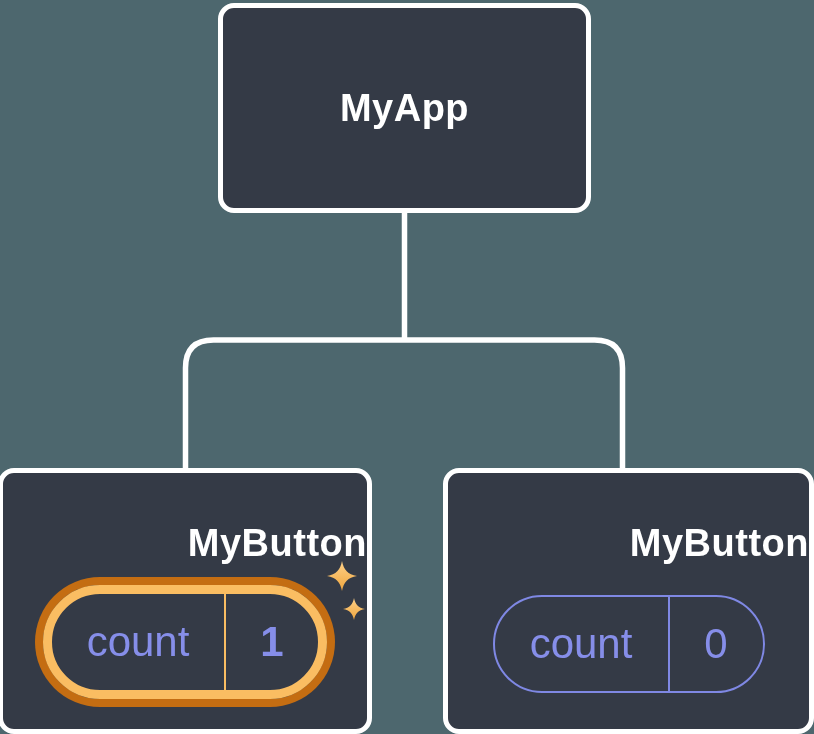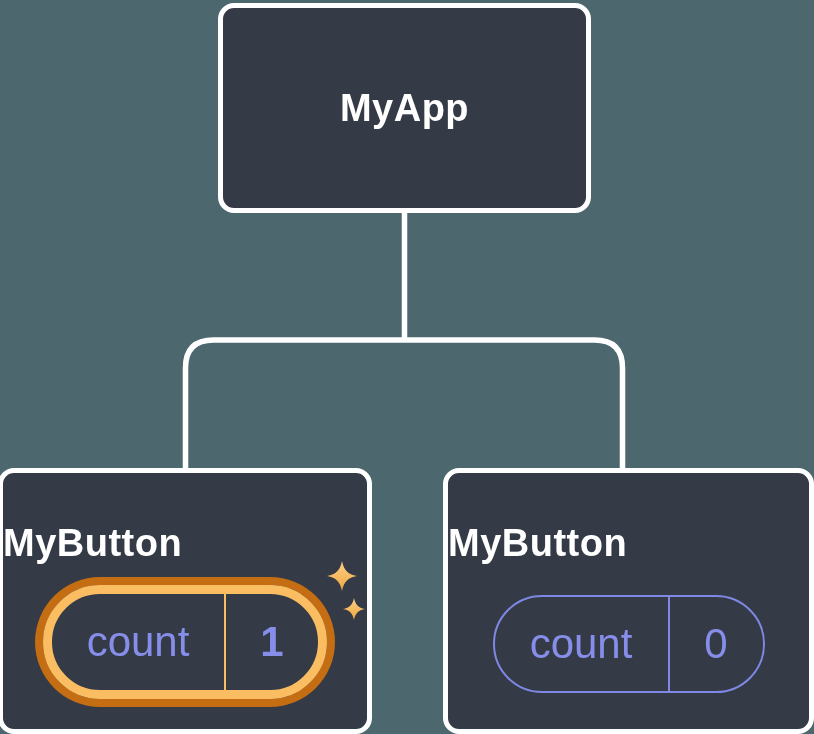--- a/index.html
+++ b/index.html
@@ -50,25 +50,25 @@
   }
   .node-child-right {
     left: 443px; top: 468px;
     width: 371px; height: 266px;
   }
   .node-title {
     color: var(--text-white);
     font-size: 38px;
     font-weight: 700;
     letter-spacing: 0.5px;
-    text-align: left;
+    text-align: right;
   }
   .child-title {
     position: absolute;
-    left: 0; right: 12px;
+    left: 0; right: 0;
     top: 47px;
     height: 46px;
     line-height: 46px;
   }
   .pill {
     position: absolute;
     display: flex;
     align-items: stretch;
     border-radius: 999px;
     text-align: center;

